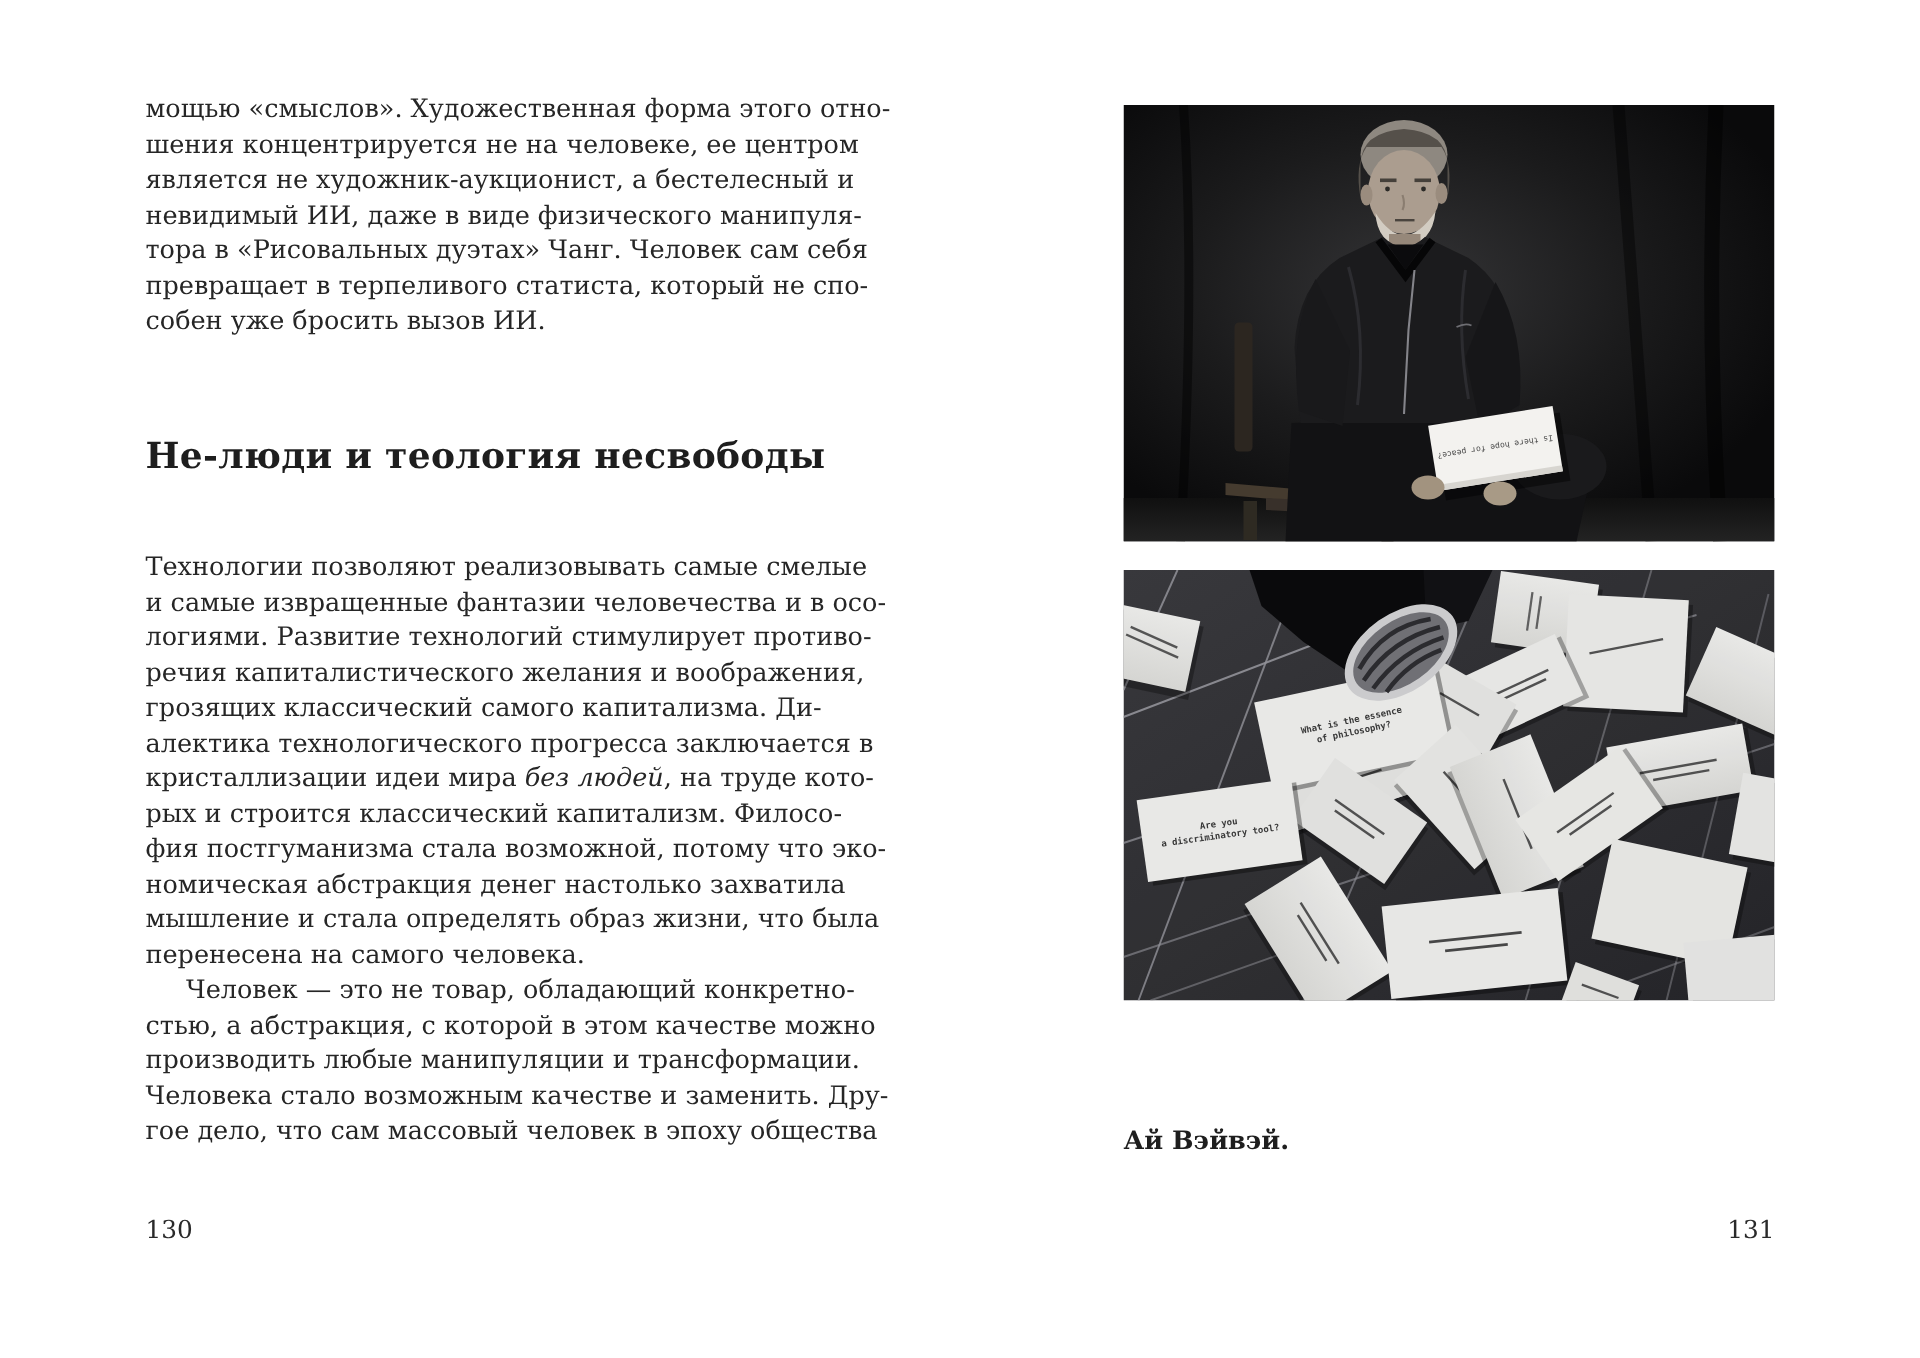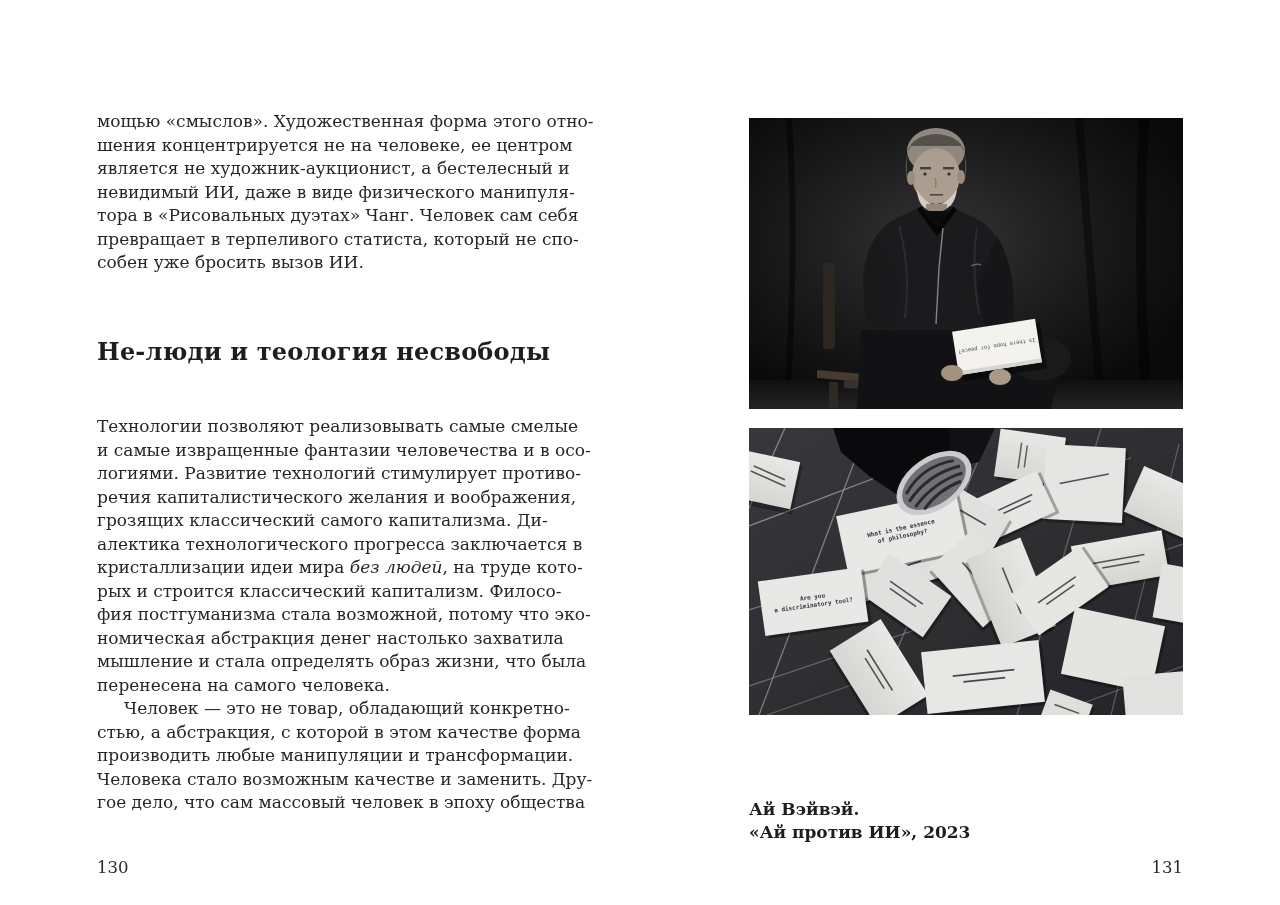--- a/index.html
+++ b/index.html
@@ -34,21 +34,21 @@
   .photo-bottom{ top:380px;width:434px;height:287px; }
   .photo svg{ display:block; }
   .caption{
     position:absolute;left:749px;top:750px;width:434px;
     font-weight:bold;font-size:17px;line-height:23px;color:#1e1e1e;
   }
 </style>
 </head>
 <body>
 
-<div class="abs" style="left:0;top:0;width:1280px;height:682px;margin-top:48px;">
+<div class="abs" style="left:0;top:0;width:1280px;height:682px;">
 
   <section>
     <div class="para" style="top:62px;">
         <div class="tl"><span>мощью «смыслов». Художественная форма этого отно-</span></div>
         <div class="tl"><span>шения концентрируется не на человеке, ее центром</span></div>
         <div class="tl"><span>является не художник-аукционист, а бестелесный и</span></div>
         <div class="tl"><span>невидимый ИИ, даже в виде физического манипуля-</span></div>
         <div class="tl"><span>тора в «Рисовальных дуэтах» Чанг. Человек сам себя</span></div>
         <div class="tl"><span>превращает в терпеливого статиста, который не спо-</span></div>
         <div class="tl tl-left"><span>собен уже бросить вызов ИИ.</span></div>
@@ -63,21 +63,21 @@
         <div class="tl"><span>речия капиталистического желания и воображения,</span></div>
         <div class="tl"><span>грозящих классический самого капитализма. Ди-</span></div>
         <div class="tl"><span>алектика технологического прогресса заключается в</span></div>
         <div class="tl"><span>кристаллизации идеи мира </span><span style="font-style: italic;">без людей</span><span>, на труде кото-</span></div>
         <div class="tl"><span>рых и строится классический капитализм. Филосо-</span></div>
         <div class="tl"><span>фия постгуманизма стала возможной, потому что эко-</span></div>
         <div class="tl"><span>номическая абстракция денег настолько захватила</span></div>
         <div class="tl"><span>мышление и стала определять образ жизни, что была</span></div>
         <div class="tl tl-left"><span>перенесена на самого человека.</span></div>
         <div class="tl tl-indent"><span>Человек — это не товар, обладающий конкретно-</span></div>
-        <div class="tl"><span>стью, а абстракция, с которой в этом качестве форма</span></div>
+        <div class="tl"><span>стью, а абстракция, с которой в этом качестве можно</span></div>
         <div class="tl"><span>производить любые манипуляции и трансформации.</span></div>
         <div class="tl"><span>Человека стало возможным качестве и заменить. Дру-</span></div>
         <div class="tl"><span>гое дело, что сам массовый человек в эпоху общества</span></div>
       </div>
 
     <div class="folio folio-left">130</div>
   </section>
 
   <section>
 
@@ -309,18 +309,17 @@
             <path d="M162,71 q23,-8 46,-2" stroke="#2e2e32" stroke-width="3" fill="none"></path>
           </g>
         </g>
 
         <rect x="0" y="0" width="434" height="287" fill="#000" fill-opacity="0.06"></rect>
       </svg>
     </figure>
 
     <div class="caption">
       <div>Ай Вэйвэй.</div>
-      <div>«Ай против ИИ», 2023</div>
     </div>
 
     <div class="folio folio-right">131</div>
   </section>
 </div>
 
 </body></html>

